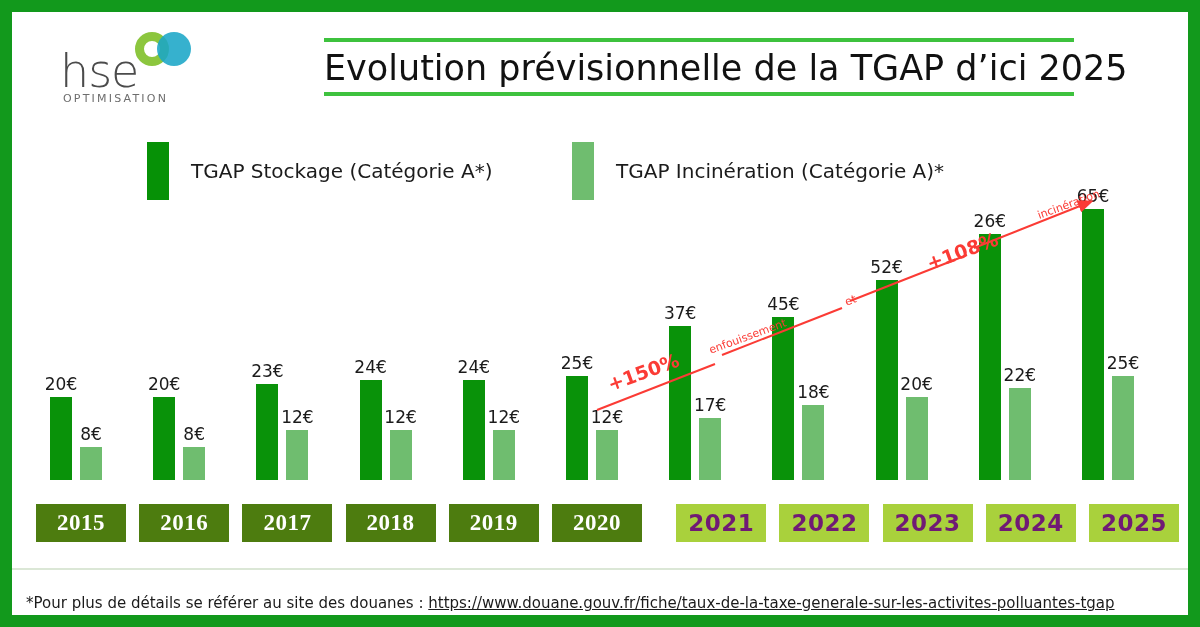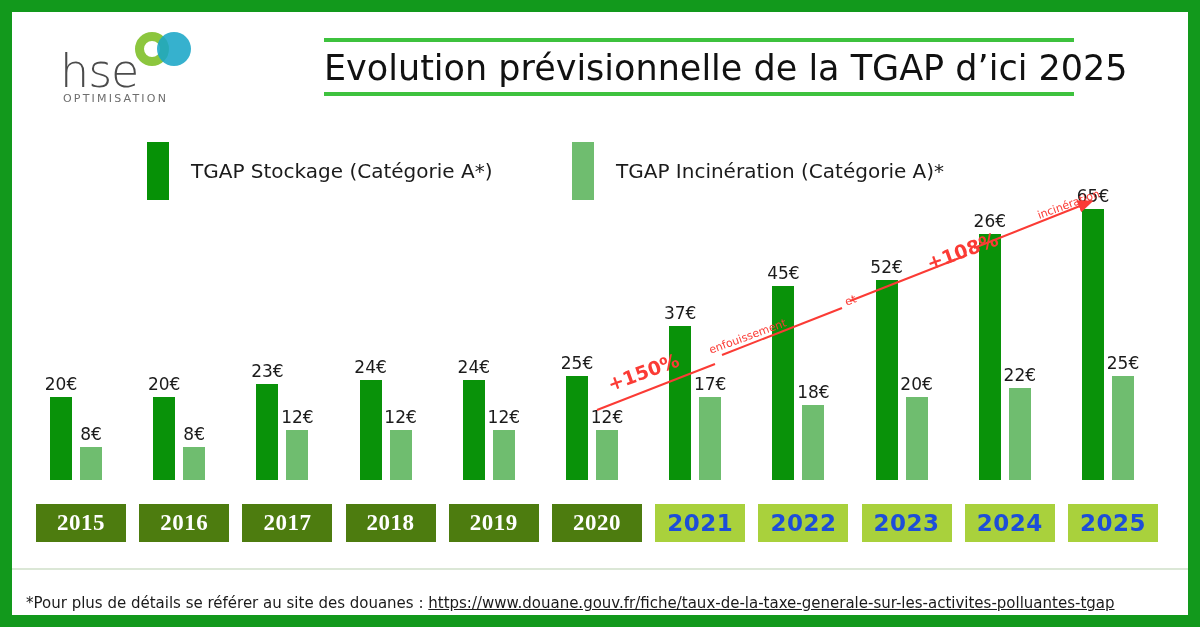--- a/index.html
+++ b/index.html
@@ -87,21 +87,21 @@
     font-family: "DejaVu Sans", sans-serif;
   }
   .year-box {
     position: absolute; bottom: 73px; left: -14px;
     width: 90px; height: 38px;
     display: flex; align-items: center; justify-content: center;
     font-size: 23px; font-weight: bold; letter-spacing: .5px;
     font-family: "DejaVu Sans", sans-serif;
   }
   .year-past { background: #4d7c0f; color: #ffffff; font-family: Liberation Serif, serif; }
-  .year-future { background: #a9d13c; color: #1d4ed8; }
+  .year-future { background: #a9d13c; color: #701a75; margin-left: 21px; }
 
   
   .anno { position: absolute; left: 0; top: 0; width: 1176px; height: 603px; pointer-events: none; }
   .anno svg { position: absolute; left: 0; top: 0; }
   .anno-label {
     position: absolute; color: #fb3b35; white-space: nowrap;
     font-family: "DejaVu Sans", sans-serif;
   }
   .a-150 { left: 594px; top: 349px; font-size: 19px; font-weight: bold; transform: rotate(-20deg); }
   .a-enf { left: 695px; top: 318px; font-size: 11px; transform: rotate(-20deg); }
@@ -215,29 +215,29 @@
               <div class="bar-val">12€</div>
             </div>
           </div>
           <div class="year-box year-past">2020</div>
         </div>
         <div class="group" style="left: 657.2px;">
           <div class="bars">
             <div class="bar dark" style="height: 154.29px;">
               <div class="bar-val">37€</div>
             </div>
-            <div class="bar light" style="height: 83px;">
+            <div class="bar light" style="height: 62px;">
               <div class="bar-val">17€</div>
             </div>
           </div>
           <div class="year-box year-future">2021</div>
         </div>
         <div class="group" style="left: 760.4px;">
           <div class="bars">
-            <div class="bar dark" style="height: 194px; margin-top: 44px;">
+            <div class="bar dark" style="height: 163px; margin-top: 44px;">
               <div class="bar-val">45€</div>
             </div>
             <div class="bar light" style="height: 75.06px;">
               <div class="bar-val">18€</div>
             </div>
           </div>
           <div class="year-box year-future">2022</div>
         </div>
         <div class="group" style="left: 863.6px;">
           <div class="bars">

